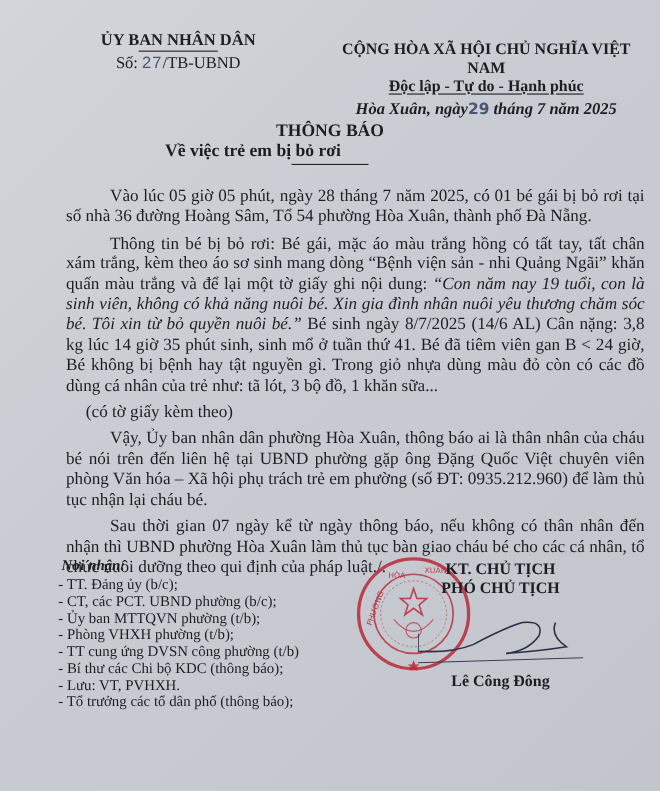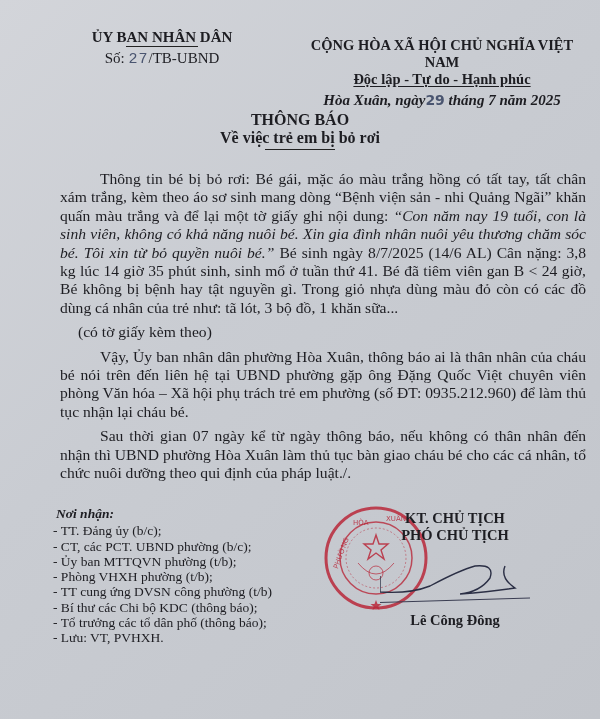--- a/index.html
+++ b/index.html
@@ -11,36 +11,36 @@
       position: relative;
     }
     .page { position: absolute; left: 0; top: 0; width: 600px; height: 573px; }
     .hdr-left {
       position: absolute; left: 72px; top: 28px; width: 180px; text-align: center;
       font-weight: bold; font-size: 15px; line-height: 18px;
     }
     .hdr-left .org2 { display: inline-block; }
     .hdr-left .rule { width: 72px; height: 1px; background: #222; margin: 0 auto 2px; }
     .hdr-left .num { font-weight: normal; font-size: 15px; margin-top: 2px; }
-    .hdr-left .num .hand { font-family: Liberation Mono, monospace; color: #4a5570; font-size: 15px; letter-spacing: 1px; }
+    .hdr-left .num .hand { font-family: Liberation Sans, sans-serif; color: #4a5570; font-size: 15px; letter-spacing: 1px; }
 
     .hdr-right {
       position: absolute; left: 292px; top: 37px; width: 300px; text-align: center;
       font-weight: bold; font-size: 14.5px; line-height: 17px;
     }
     .hdr-right .motto { text-decoration: underline; text-underline-offset: 2px; }
     .hdr-right .date { font-weight: bold; font-style: italic; font-size: 15px; margin-top: 4px; }
     .hdr-right .date .hand { font-style: normal; font-family: "DejaVu Sans", sans-serif; color: #4a5570; font-size: 14px; }
 
     .title {
       position: absolute; left: 150px; top: 111px; width: 300px; text-align: center;
       font-weight: bold; font-size: 16px; line-height: 18px;
     }
     .subtitle {
-      position: absolute; left: 150px; top: 129px; width: 300px; text-align: center;
+      position: absolute; left: 150px; top: 129px; width: 300px; 
       font-weight: bold; font-size: 16px; line-height: 18px;
     }
     .subtitle .rule { width: 70px; height: 1px; background: #222; margin: 2px auto 0; }
 
     .body {
       position: absolute; left: 60px; top: 170px; width: 526px;
       font-size: 15.6px; line-height: 18.4px; text-align: justify;
     }
     .body p { margin: 0 0 6px 0; text-indent: 40px; }
     .body p.tight { margin-bottom: 4px; }
@@ -84,36 +84,37 @@
     <div class="date"><span>Hòa Xuân, ngày</span><span class="hand">29</span><span> tháng 7 năm 2025</span></div>
   </div>
 
   <div class="title">THÔNG BÁO</div>
   <div class="subtitle">
     <div>Về việc trẻ em bị bỏ rơi</div>
     <div class="rule"></div>
   </div>
 
   <div class="body">
+    <p>Vào lúc 05 giờ 05 phút, ngày 28 tháng 7 năm 2025, có 01 bé gái bị bỏ rơi tại số nhà 36 đường Hoàng Sâm, Tổ 54 phường Hòa Xuân, thành phố Đà Nẵng.</p>
     <p class="tight"><span>Thông tin bé bị bỏ rơi: Bé gái, mặc áo màu trắng hồng có tất tay, tất chân xám trắng, kèm theo áo sơ sinh mang dòng “Bệnh viện sản - nhi Quảng Ngãi” khăn quấn màu trắng và để lại một tờ giấy ghi nội dung: </span><em>“Con năm nay 19 tuổi, con là sinh viên, không có khả năng nuôi bé. Xin gia đình nhân nuôi yêu thương chăm sóc bé. Tôi xin từ bỏ quyền nuôi bé.”</em><span> Bé sinh ngày 8/7/2025 (14/6 AL) Cân nặng: 3,8 kg lúc 14 giờ 35 phút sinh, sinh mổ ở tuần thứ 41. Bé đã tiêm viên gan B &lt; 24 giờ, Bé không bị bệnh hay tật nguyền gì. Trong giỏ nhựa dùng màu đỏ còn có các đồ dùng cá nhân của trẻ như: tã lót, 3 bộ đồ, 1 khăn sữa...</span></p>
     <p class="small-indent">(có tờ giấy kèm theo)</p>
     <p>Vậy, Ủy ban nhân dân phường Hòa Xuân, thông báo ai là thân nhân của cháu bé nói trên đến liên hệ tại UBND phường gặp ông Đặng Quốc Việt chuyên viên phòng Văn hóa – Xã hội phụ trách trẻ em phường (số ĐT: 0935.212.960) để làm thủ tục nhận lại cháu bé.</p>
     <p>Sau thời gian 07 ngày kể từ ngày thông báo, nếu không có thân nhân đến nhận thì UBND phường Hòa Xuân làm thủ tục bàn giao cháu bé cho các cá nhân, tổ chức nuôi dưỡng theo qui định của pháp luật./.</p>
   </div>
 
   <div class="recipients">
     <div class="head">Nơi nhận:</div>
     <div class="item">- TT. Đảng ủy (b/c);</div>
     <div class="item">- CT, các PCT. UBND phường (b/c);</div>
     <div class="item">- Ủy ban MTTQVN phường (t/b);</div>
     <div class="item">- Phòng VHXH phường (t/b);</div>
     <div class="item">- TT cung ứng DVSN công phường (t/b)</div>
     <div class="item">- Bí thư các Chi bộ KDC (thông báo);</div>
+    <div class="item">- Lưu: VT, PVHXH.</div>
     <div class="item">- Tổ trưởng các tổ dân phố (thông báo);</div>
-    <div class="item">- Lưu: VT, PVHXH.</div>
   </div>
 
   <svg class="stamp" viewBox="0 0 106 106">
     <circle cx="53" cy="53" r="50" fill="none" stroke="#b8283a" stroke-width="3" opacity="0.85"></circle>
     <circle cx="53" cy="53" r="36" fill="none" stroke="#b8283a" stroke-width="1.5" opacity="0.8"></circle>
     <circle cx="53" cy="53" r="30" fill="none" stroke="#b8283a" stroke-width="0.8" opacity="0.6" stroke-dasharray="2 2"></circle>
     <polygon points="53,30 56,39 65,39 58,45 61,54 53,48 45,54 48,45 41,39 50,39" fill="none" stroke="#b8283a" stroke-width="1.4" opacity="0.85"></polygon>
     <path d="M35 58 Q53 80 71 58" fill="none" stroke="#b8283a" stroke-width="1" opacity="0.7"></path>
     <circle cx="53" cy="68" r="7" fill="none" stroke="#b8283a" stroke-width="1" opacity="0.7"></circle>
     <polygon points="53,95 54.5,99 58.5,99 55.3,101.5 56.5,105 53,102.8 49.5,105 50.7,101.5 47.5,99 51.5,99" fill="#b8283a" opacity="0.85"></polygon>

